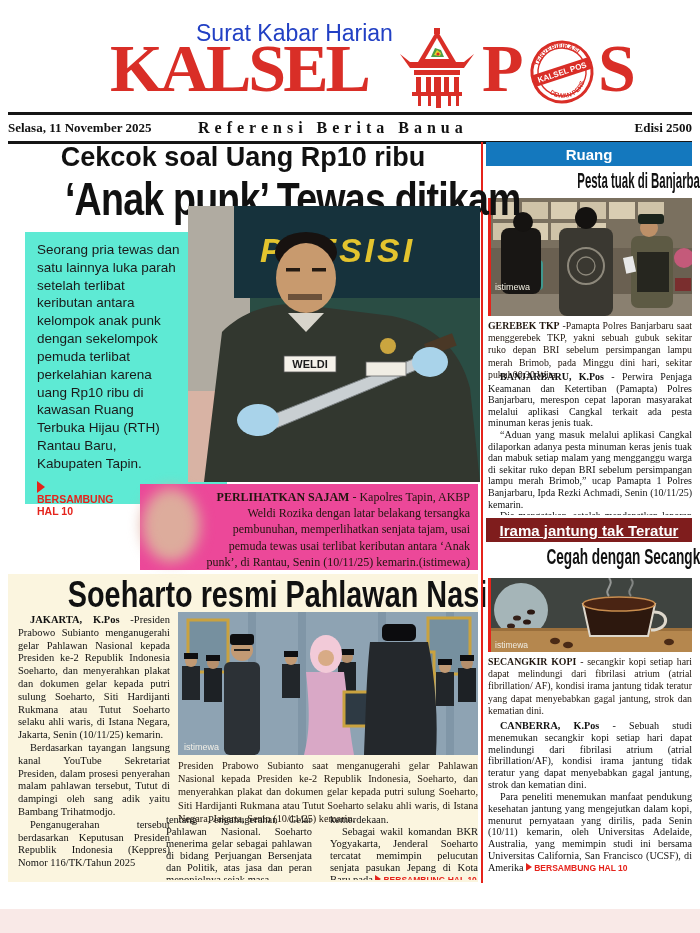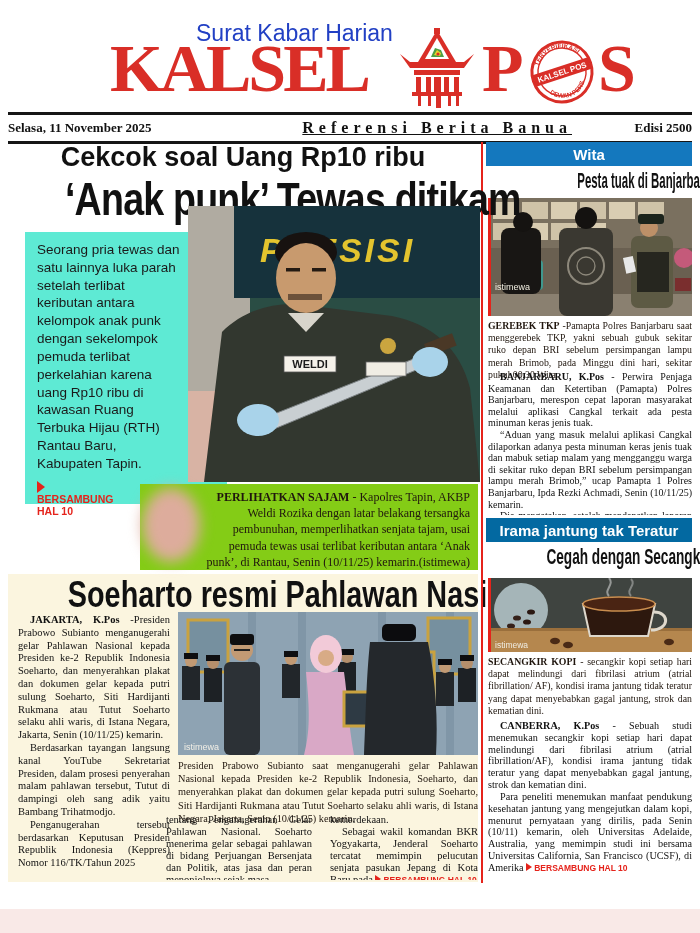--- a/index.html
+++ b/index.html
@@ -5,51 +5,51 @@
   html,body{margin:0;padding:0;}
   body{width:700px;height:933px;background:#fdf6f4;font-family:"Liberation Serif",serif;color:#111;}
   #page{position:relative;width:700px;height:933px;background:#ffffff;overflow:hidden;}
   
   .tagline{position:absolute;left:196px;top:20px;font-family:"Liberation Sans",sans-serif;font-weight:normal;font-size:23px;color:#2240c4;}
   .logo-word{position:absolute;top:34px;font-family:"Liberation Serif",serif;font-weight:bold;font-size:68px;line-height:1;color:#d92e27;letter-spacing:-3px;text-align:right;}
   .stamp-wrap{position:absolute;left:530px;top:40px;width:64px;height:64px;transform:rotate(-18deg);}
   
   .datebar{position:absolute;left:8px;top:112px;width:684px;height:26px;border-top:3px solid #161616;border-bottom:3px solid #161616;display:flex;align-items:center;}
   .datebar .d-left{font-weight:bold;font-size:13px;width:190px;}
-  .datebar .d-mid{flex:1;text-align:right;font-weight:bold;font-size:16px;letter-spacing:5px;text-decoration:underline;}
+  .datebar .d-mid{flex:1;text-align:left;font-weight:bold;font-size:16px;letter-spacing:5px;}
   .datebar .d-right{font-weight:bold;font-size:13px;width:120px;text-align:right;}
   
   .kicker{position:absolute;left:8px;top:142px;width:470px;text-align:center;font-family:"Liberation Sans",sans-serif;font-weight:bold;font-size:27px;z-index:1;}
   .lead-headline{position:absolute;left:8px;top:171px;width:470px;z-index:1;}
   .condensed{display:inline-block;white-space:nowrap;font-family:"Liberation Sans",sans-serif;font-weight:bold;}
   .lead-headline .condensed{font-size:47px;letter-spacing:-1px;transform:scaleX(0.80);transform-origin:center;}
   .intro-box{position:absolute;left:25px;top:232px;width:202px;height:272px;background:#5eead4;z-index:2;box-sizing:border-box;padding:9px 45px 0 12px;font-family:"Liberation Sans",sans-serif;font-size:13.5px;line-height:1.32;color:#1a1a1a;}
   .more-block{margin-top:7px;display:flex;align-items:flex-start;color:#e5231b;font-family:"Liberation Sans",sans-serif;font-weight:bold;font-size:10.5px;line-height:1.15;flex-direction:column;}
   .tri{display:inline-block;width:0;height:0;border-left:8px solid #e5231b;border-top:6px solid transparent;border-bottom:6px solid transparent;margin-right:4px;margin-top:1px;flex:none;}
   .lead-photo{position:absolute;left:188px;top:206px;width:292px;height:276px;z-index:3;}
-  .lead-caption{position:absolute;left:140px;top:484px;width:338px;height:86px;background:#84cc16;z-index:4;box-sizing:border-box;padding:5px 8px 0 64px;text-align:right;font-size:12px;line-height:1.35;color:#20160e;}
+  .lead-caption{position:absolute;left:140px;top:484px;width:338px;height:86px;background:#ec4899;z-index:4;box-sizing:border-box;padding:5px 8px 0 64px;text-align:right;font-size:12px;line-height:1.35;color:#20160e;}
   .pink-blur{position:absolute;left:2px;top:4px;width:58px;height:74px;background:#ddac9c;border-radius:50%;filter:blur(7px);}
   .lead-caption .cap-inner{position:relative;z-index:2;}
   
   .soeharto{position:absolute;left:8px;top:574px;width:470px;height:308px;background:#fbf5df;box-sizing:border-box;}
   .s-headline{position:absolute;left:0;top:0px;width:470px;text-align:center;}
   .s-headline .condensed{font-size:36px;transform:scaleX(0.80);transform-origin:center;}
   .s-col1{position:absolute;left:10px;top:40px;width:152px;height:264px;overflow:hidden;font-size:10.5px;line-height:1.22;text-align:justify;}
   .s-col1 p,.s-col2 p,.s-col3 p,.rc-body p{margin:0;text-indent:12px;}
   .s-photo{position:absolute;left:170px;top:38px;width:300px;height:143px;}
   .s-caption{position:absolute;left:170px;top:185px;width:300px;font-size:10.3px;line-height:1.28;text-align:justify;color:#20160e;}
   .s-col2{position:absolute;left:158px;top:240px;width:146px;height:66px;overflow:hidden;font-size:10.5px;line-height:1.15;text-align:justify;}
   .s-col3{position:absolute;left:322px;top:240px;width:148px;height:66px;overflow:hidden;font-size:10.5px;line-height:1.15;text-align:justify;}
   .red-inline{color:#e5231b;font-family:"Liberation Sans",sans-serif;font-weight:bold;font-size:8.5px;white-space:nowrap;}
   .tri-sm{display:inline-block;width:0;height:0;border-left:6px solid #e5231b;border-top:4px solid transparent;border-bottom:4px solid transparent;margin-right:2px;}
   
   .vdivider{position:absolute;left:481px;top:142px;width:2px;height:741px;background:#e5231b;}
   .rc-bar{position:absolute;left:486px;width:206px;height:24px;color:#fff;font-family:"Liberation Sans",sans-serif;font-weight:bold;font-size:15px;display:flex;align-items:center;justify-content:center;}
   .bar-blue{top:142px;background:#1478be;}
-  .bar-red{top:518px;background:#0369a1;}
+  .bar-red{top:518px;background:#7f1d1d;text-decoration:underline;}
   .rc-headline{position:absolute;left:486px;width:206px;text-align:center;}
   .rc-headline .condensed{font-size:22px;transform:scaleX(0.52);transform-origin:center;}
   .rc-headline.kopi-h .condensed{transform:scaleX(0.62);}
   .rc-photo{position:absolute;left:488px;width:204px;border-left:3px solid #e5231b;box-sizing:border-box;}
   .rc-caption{position:absolute;left:488px;width:204px;font-size:9.8px;line-height:1.25;text-align:justify;color:#20160e;}
   .rc-body{position:absolute;left:488px;width:204px;overflow:hidden;font-size:10px;line-height:1.16;text-align:justify;}
   
   .footer{position:absolute;left:8px;top:910px;width:684px;height:23px;background:#a6a6a6;display:flex;align-items:center;box-sizing:border-box;padding:0 5px;gap:5px;font-family:"Liberation Sans",sans-serif;font-size:10.5px;font-weight:bold;color:#141414;white-space:nowrap;}
   .dot{width:11px;height:11px;border-radius:50%;display:inline-block;flex:none;}
   .f-item b{margin-right:2px;}
@@ -253,21 +253,21 @@
     </div>
     <div class="s-col3">
       <p style="text-indent:0;">kemerdekaan.</p>
       <p><span>Sebagai wakil komandan BKR Yogyakarta, Jenderal Soeharto tercatat memimpin pelucutan senjata pasukan Jepang di Kota Baru pada</span>
          <span class="red-inline"><span class="tri-sm"></span><span>BERSAMBUNG HAL 10</span></span></p>
     </div>
   </div>
 
   <div class="vdivider"></div>
 
-  <div class="rc-bar bar-blue">Wita</div>
+  <div class="rc-bar bar-blue">Ruang</div>
   <div class="rc-headline" style="top:168px;">
     <span class="condensed">Pesta tuak di Banjarbaru ‘digerebek’</span>
   </div>
   <div class="rc-photo" style="top:198px;height:118px;">
     <svg width="201" height="118" viewBox="0 0 201 118">
       <rect x="0" y="0" width="201" height="118" fill="#6a6051"></rect>
       <rect x="0" y="0" width="201" height="50" fill="#7a705f"></rect>
       <g>
         <rect x="2" y="4" width="26" height="17" fill="#d9cdb2"></rect>
           <rect x="31" y="4" width="26" height="17" fill="#cfc3a8"></rect>

